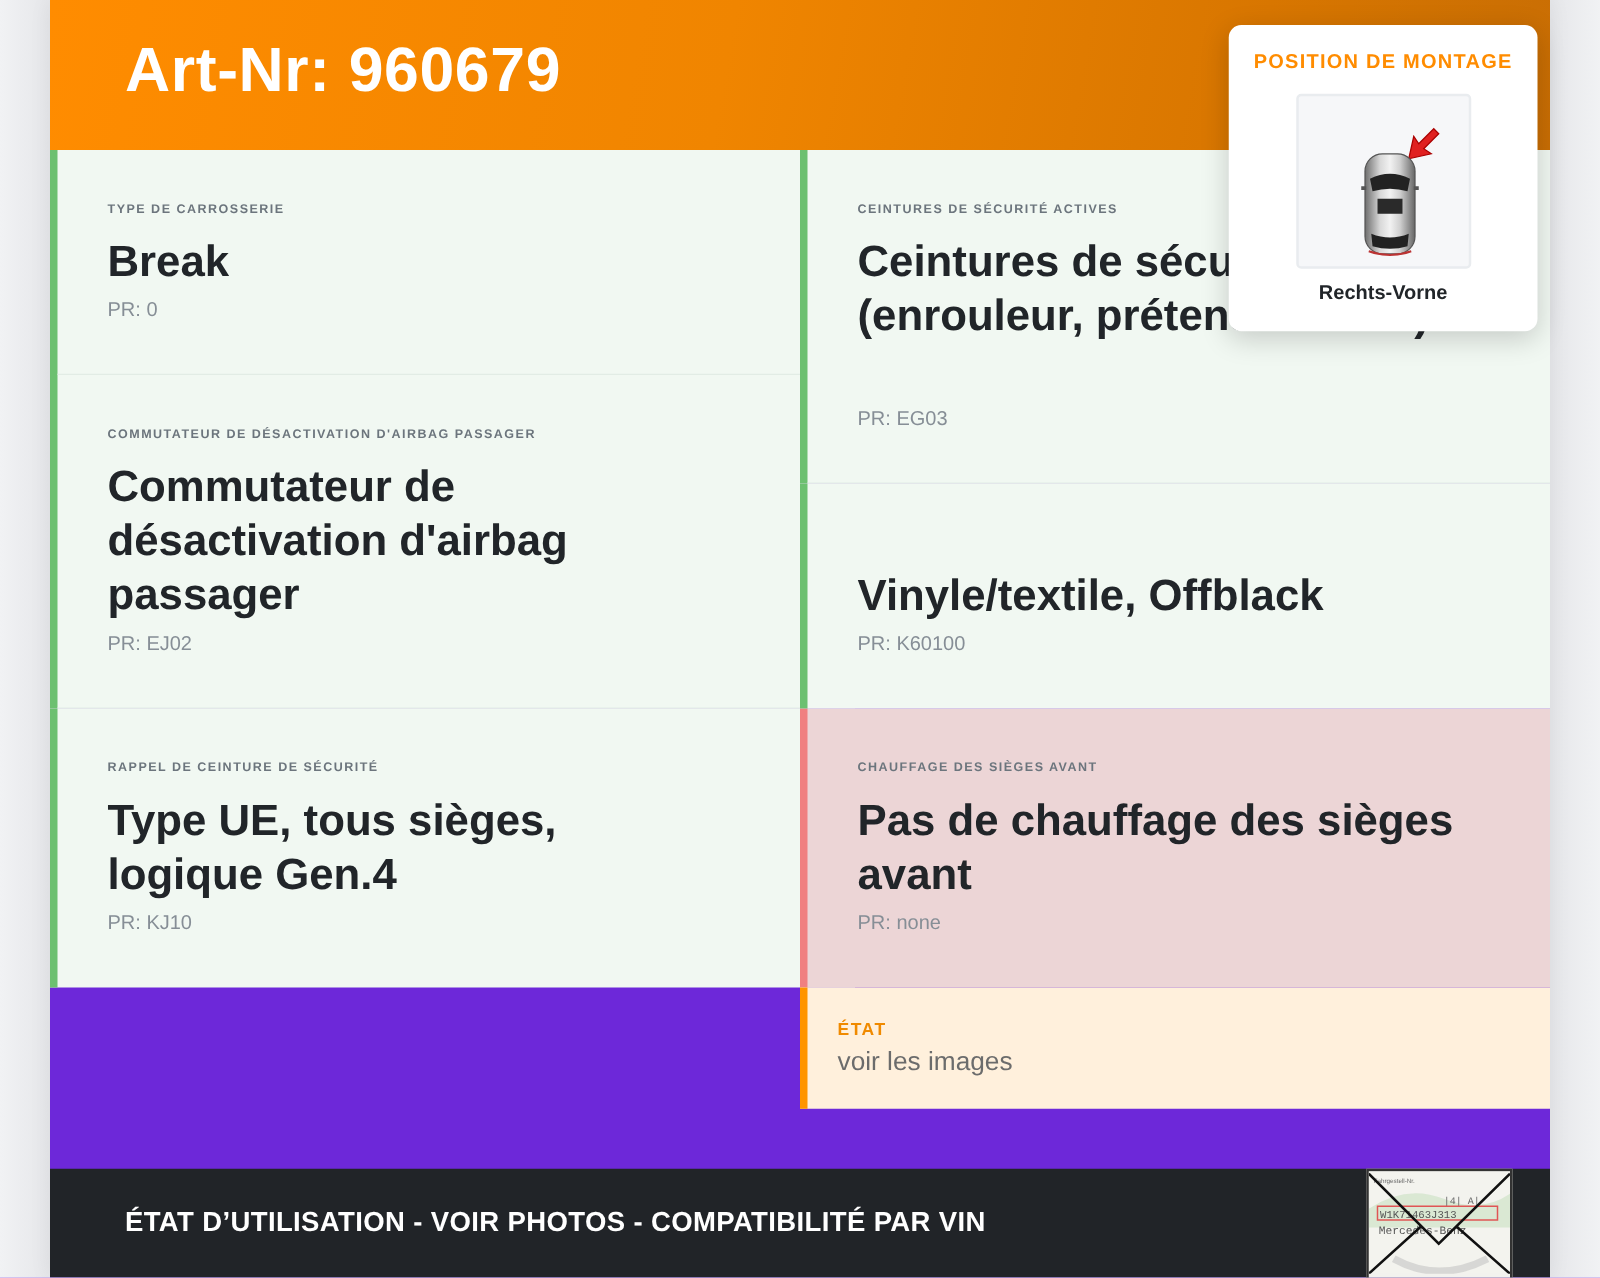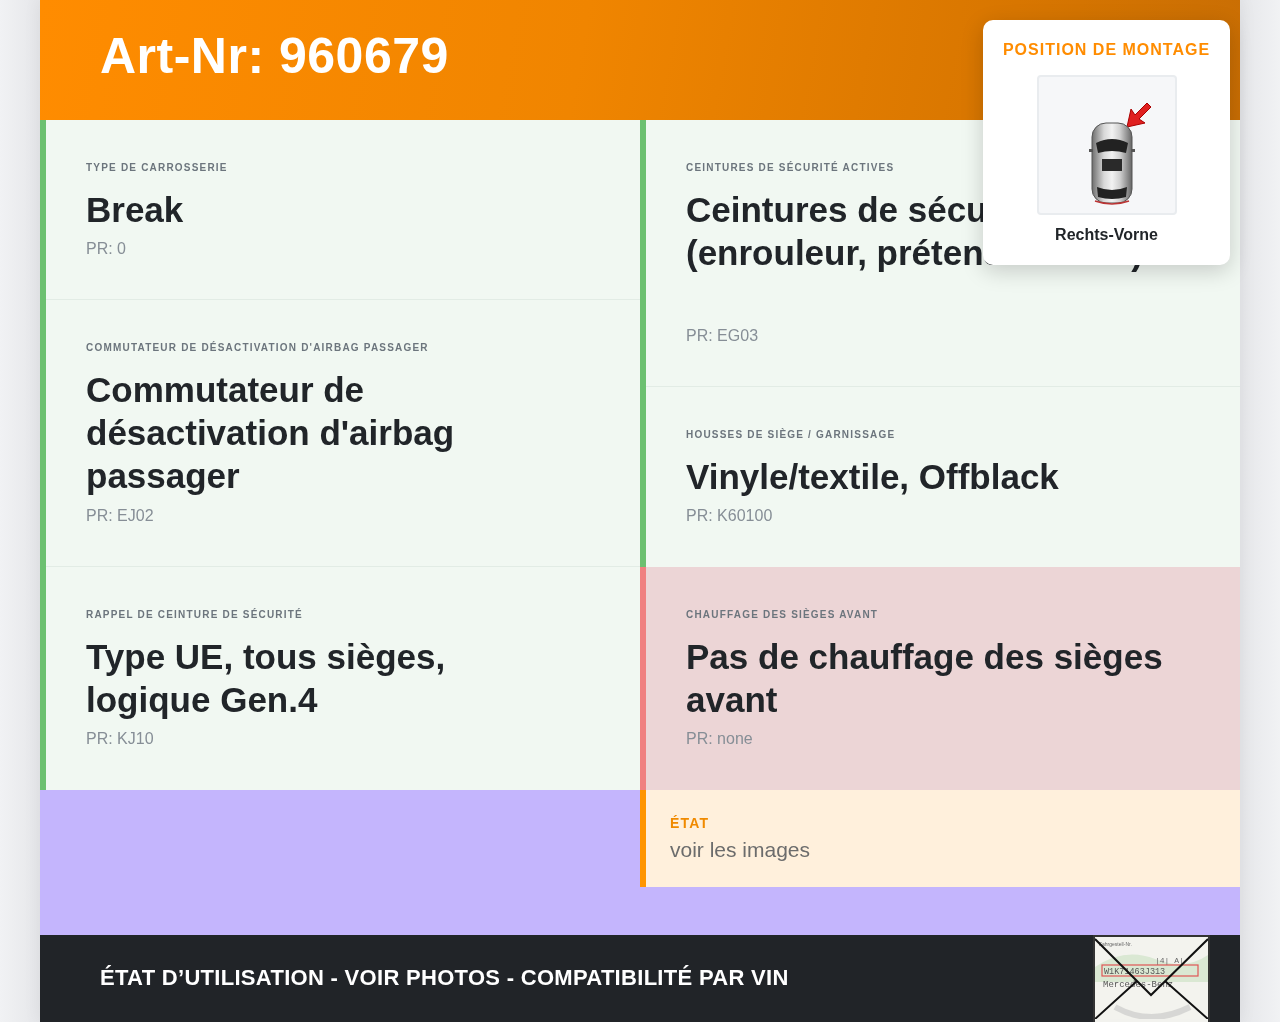--- a/index.html
+++ b/index.html
@@ -4,21 +4,21 @@
   <style>
     * { box-sizing: border-box; margin: 0; padding: 0; }
     html, body { width: 1280px; height: 1022px; overflow: hidden; }
     body {
       font-family: "Liberation Sans", sans-serif;
       background: linear-gradient(90deg, #f1f2f4 0%, #e6e7ea 3%, #eceef0 50%, #e6e7ea 97%, #f1f2f4 100%);
       position: relative;
     }
     .page {
       position: absolute; left: 40px; top: 0; width: 1200px; height: 1022px;
-      background: #c4b5fd;
+      background: #6d28d9;
       box-shadow: 0 0 18px rgba(0,0,0,0.06);
     }
     .header {
       position: absolute; left: 0; top: 0; width: 1200px; height: 120px;
       background: linear-gradient(100deg, #ff8c00 0%, #f08500 45%, #d87600 80%, #c96e04 100%);
     }
     .header-title {
       position: absolute; left: 60px; top: 26px;
       font-size: 50px; font-weight: 700; color: #ffffff; letter-spacing: 0.5px;
       line-height: 60px;
@@ -129,21 +129,20 @@
     </div>
 
     <div class="card" style="left:600px; top:0; width:600px; height:267px;">
       <div class="card-label" style="top:42px;">CEINTURES DE SÉCURITÉ ACTIVES</div>
       <div class="card-value" style="top:68px; width:520px;">Ceintures de sécurité passives (enrouleur, prétensionneur)</div>
       <div class="card-pr" style="top:207px;">PR: EG03</div>
       <div class="divider-bottom"></div>
     </div>
 
     <div class="card" style="left:600px; top:267px; width:600px; height:180px;">
-      <div class="card-label" style="top:42px;">HOUSSES DE SIÈGE / GARNISSAGE</div>
       <div class="card-value" style="top:68px;">Vinyle/textile, Offblack</div>
       <div class="card-pr" style="top:120px;">PR: K60100</div>
     </div>
 
     <div class="card neg" style="left:600px; top:447px; width:600px; height:223px;">
       <div class="card-label" style="top:42px;">CHAUFFAGE DES SIÈGES AVANT</div>
       <div class="card-value" style="top:68px; width:520px;">Pas de chauffage des sièges avant</div>
       <div class="card-pr" style="top:163px;">PR: none</div>
     </div>
   </div>

